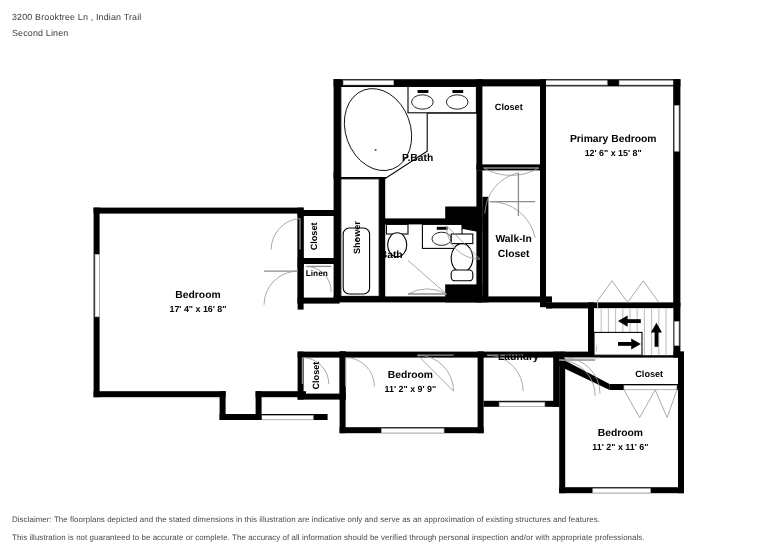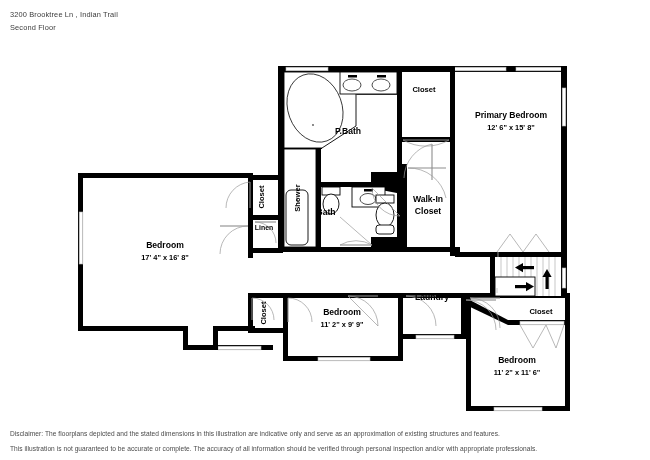--- a/index.html
+++ b/index.html
@@ -109,21 +109,21 @@
     fill: #000000;
   }
 </style>
 </head>
 <body>
 
 <div id="floorplan-page">
 
   <div class="header-block">
     <div class="header-line">3200 Brooktree Ln , Indian Trail</div>
-    <div class="header-line">Second Floor</div>
+    <div class="header-line">Second Linen</div>
   </div>
 
   <svg id="plan-svg" viewBox="0 0 650 390">
 
     <g>
 
       <rect class="wall" x="278" y="36" width="289" height="6"></rect>
 
       <rect class="window-fill" x="286" y="37.2" width="42" height="3.6"></rect>
       <rect class="window-fill" x="452" y="37.2" width="54" height="3.6"></rect>

